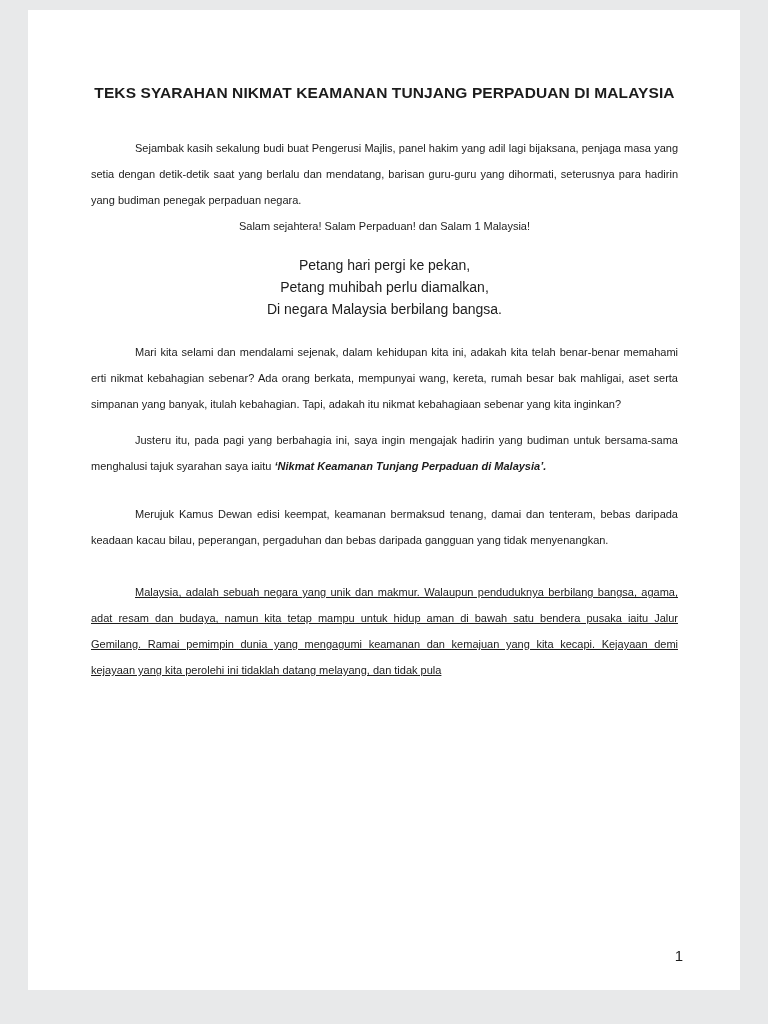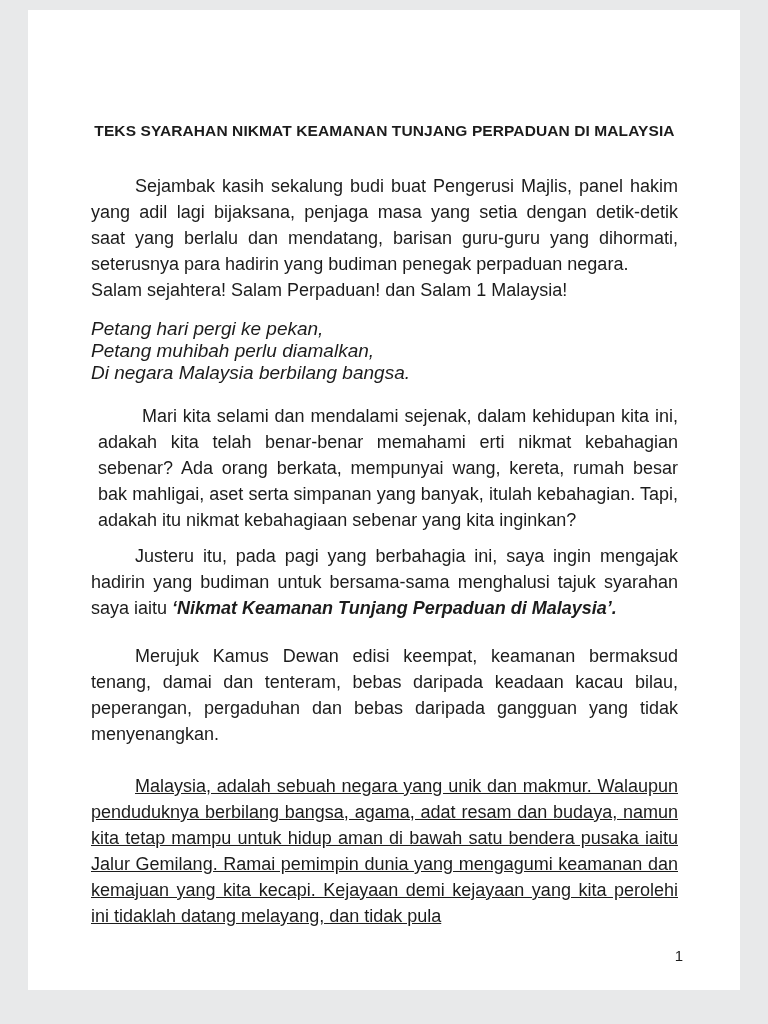--- a/index.html
+++ b/index.html
@@ -17,49 +17,48 @@
   .page {
     position: absolute;
     left: 28px;
     top: 10px;
     width: 712px;
     height: 980px;
     background: #ffffff;
     color: #1c1c1c;
   }
   .content {
-    padding: 112px 62px 0 63px;
+    padding: 74px 62px 0 63px;
   }
   .doc-title {
     margin: 0 0 33px 0;
     font-size: 15.5px;
     font-weight: bold;
     text-align: center;
     letter-spacing: 0.1px;
   }
   .para {
     margin: 0;
-    font-size: 18px;
+    font-size: 11px;
     line-height: 26px;
     text-align: justify;
   }
   .indent {
     text-indent: 44px;
   }
   .left {
-    text-align: left;
+    text-align: center;
   }
   .poem {
     margin: 15px 0 0 0;
-    font-size: 19px;
+    font-size: 14px;
     line-height: 22px;
-    font-style: italic;
-    text-align: left;
+    text-align: center;
   }
-  .p3 { margin-top: 19px; margin-left: 7px; }
+  .p3 { margin-top: 19px; }
   .p4 { margin-top: 10px; }
   .p5 { margin-top: 22px; }
   .p6 { margin-top: 30px; }
   .p7 { margin-top: 26px; text-decoration: underline; }
   .emph {
     font-weight: bold;
     font-style: italic;
   }
   .page-number {
     position: absolute;

